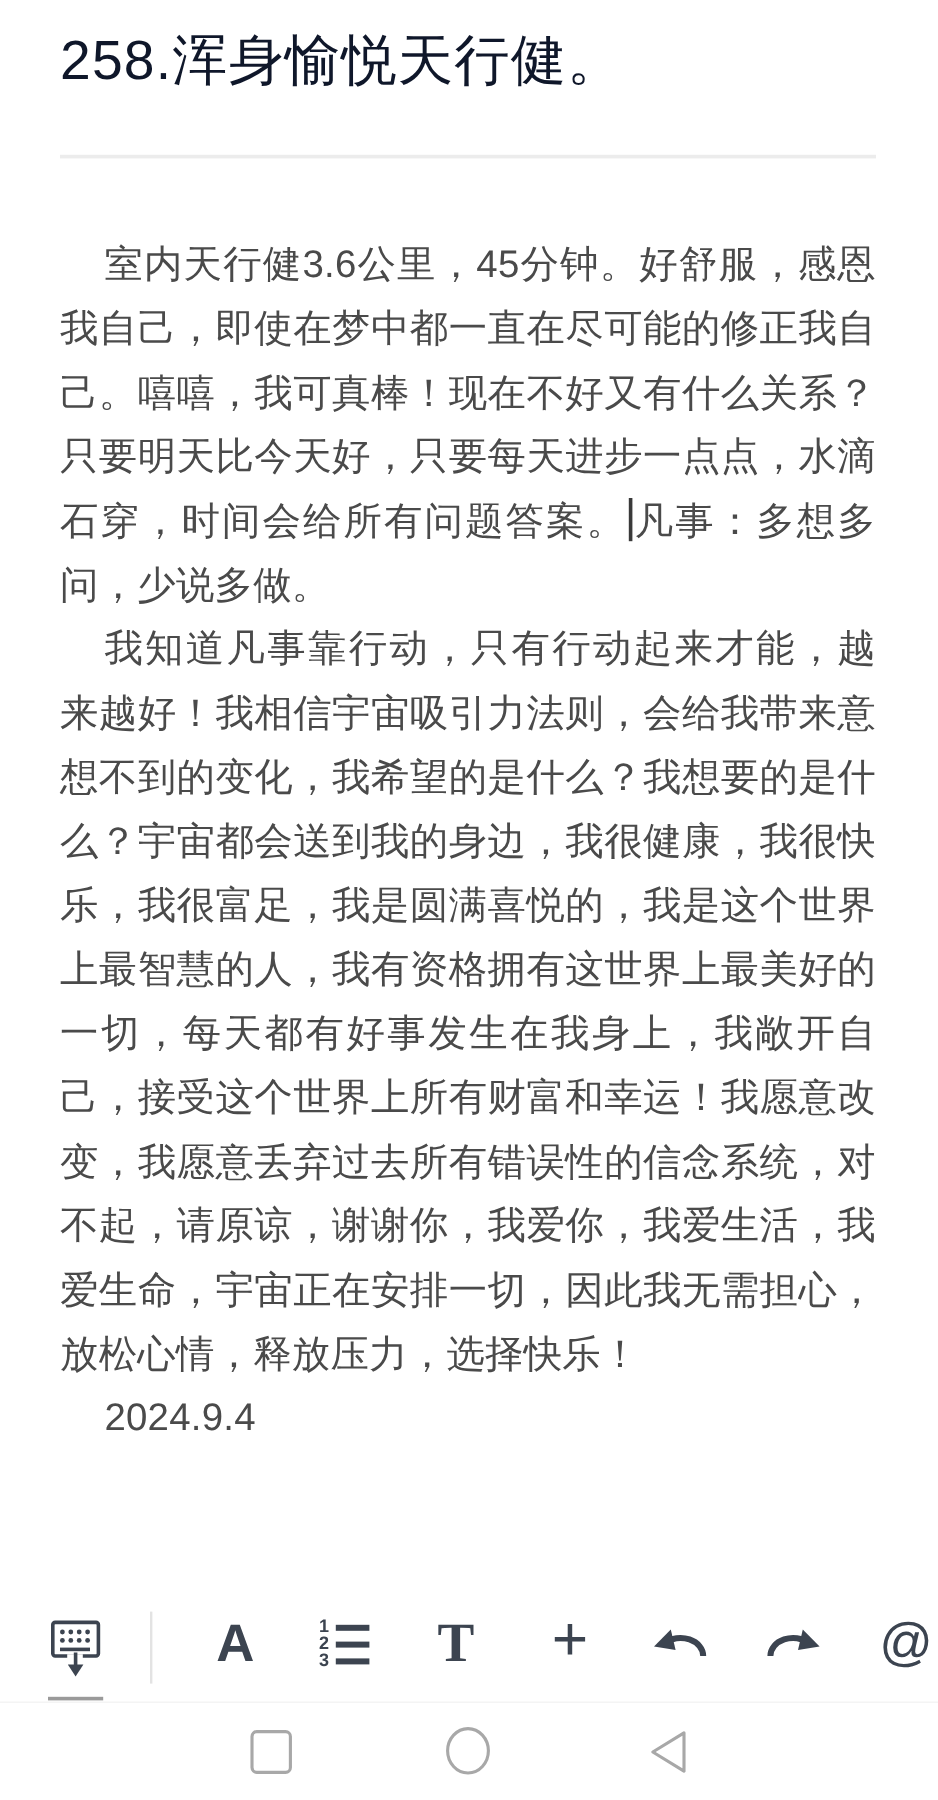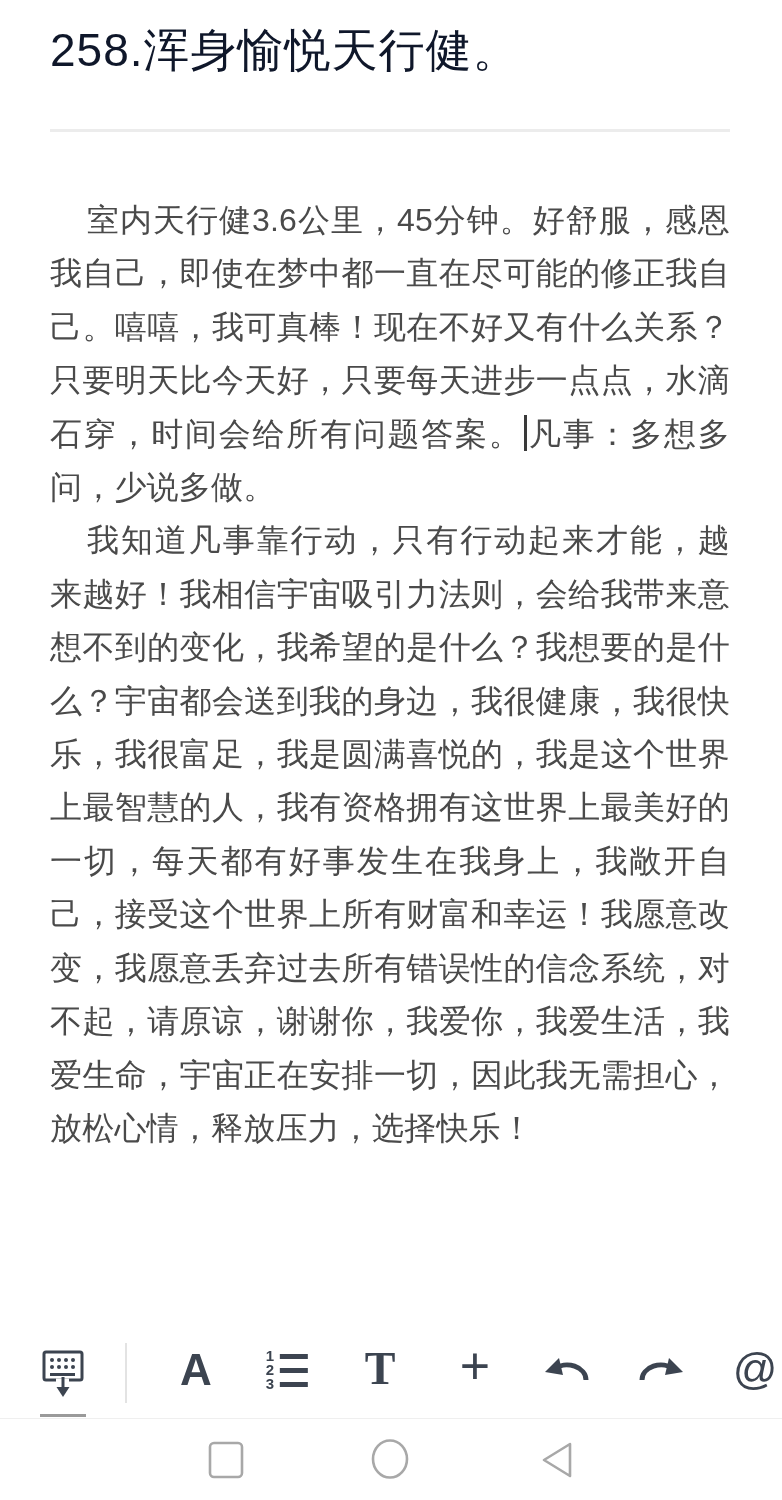--- a/index.html
+++ b/index.html
@@ -54,20 +54,21 @@
 
 <div id="screen">
 
   <h1 class="note-title">258.浑身愉悦天行健。</h1>
 
   <div class="title-divider"></div>
 
   <div class="note-body">
     <p><span>室内天行健3.6公里，45分钟。好舒服，感恩我自己，即使在梦中都一直在尽可能的修正我自己。嘻嘻，我可真棒！现在不好又有什么关系？只要明天比今天好，只要每天进步一点点，水滴石穿，时间会给所有问题答案。</span><span class="caret"></span><span>凡事：多想多问，少说多做。</span></p>
     <p><span>我知道凡事靠行动，只有行动起来才能，越来越好！我相信宇宙吸引力法则，会给我带来意想不到的变化，我希望的是什么？我想要的是什么？宇宙都会送到我的身边，我很健康，我很快乐，我很富足，我是圆满喜悦的，我是这个世界上最智慧的人，我有资格拥有这世界上最美好的一切，每天都有好事发生在我身上，我敞开自己，接受这个世界上所有财富和幸运！我愿意改变，我愿意丢弃过去所有错误性的信念系统，对不起，请原谅，谢谢你，我爱你，我爱生活，我爱生命，宇宙正在安排一切，因此我无需担心，放松心情，释放压力，选择快乐！</span></p>
+    <p class="date-line"><span>2024.9.4</span></p>
   </div>
 
   <div class="toolbar">
 
     <div class="tbtn" style="left:63px;top:14px;">
       <span>
         <svg width="46" height="52" viewBox="0 0 46 52">
           <rect x="4" y="3" width="38" height="28" rx="2" fill="none" stroke="#3c4450" stroke-width="3"></rect>
           <g fill="#3c4450">
             <circle cx="12" cy="11" r="2"></circle>

